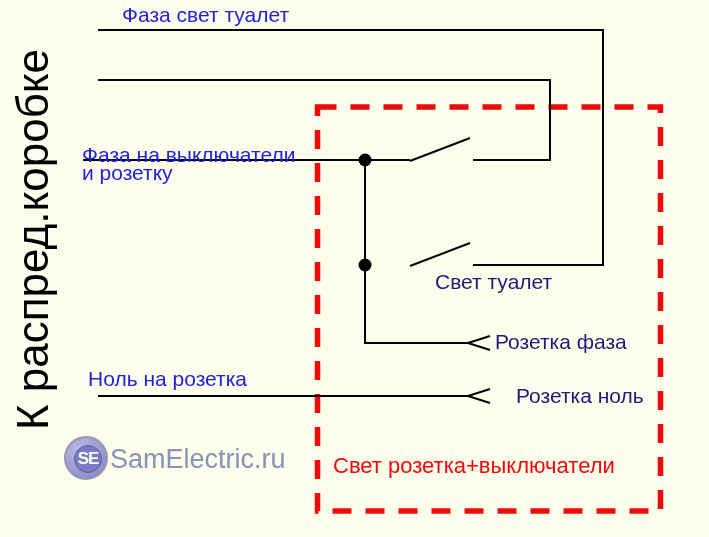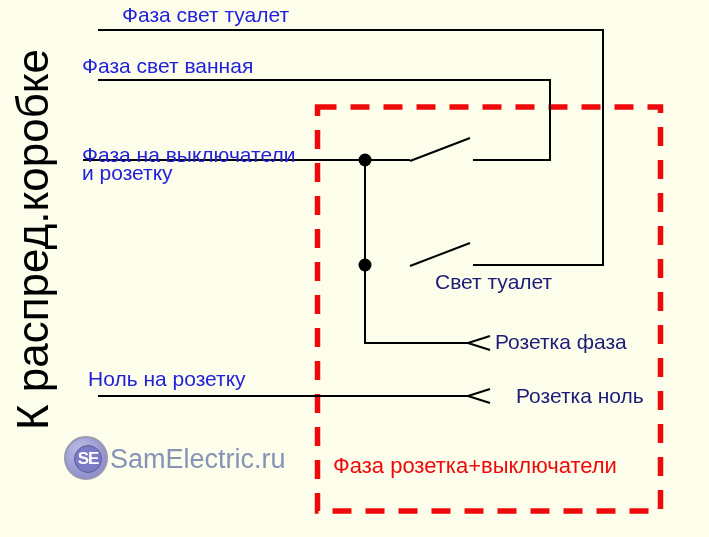--- a/index.html
+++ b/index.html
@@ -78,31 +78,30 @@
 
     <path d="M98 396 H468 M468 396 L490 389 M468 396 L490 403" fill="none" stroke="#000" stroke-width="2"></path>
 
     <circle cx="365" cy="160" r="6.5" fill="#000"></circle>
     <circle cx="365" cy="265" r="6.5" fill="#000"></circle>
   </svg>
 
   <div class="side-label">К распред.коробке</div>
 
   <div class="lbl lbl-blue" style="left:94px;top:4px;margin-left:28px;">Фаза свет туалет</div>
-  <div class="lbl lbl-blue" style="left:82px;top:55px;">Фаза свет ванная</div>
   <div class="lbl lbl-blue" style="left:82px;top:144px;">Фаза на выключатели</div>
   <div class="lbl lbl-blue" style="left:82px;top:162px;text-align:right;">и розетку</div>
-  <div class="lbl lbl-blue" style="left:88px;top:368px;">Ноль на розетку</div>
+  <div class="lbl lbl-blue" style="left:88px;top:368px;">Ноль на розетка</div>
 
   <div class="lbl lbl-navy" style="left:435px;top:271px;">Свет туалет</div>
   <div class="lbl lbl-navy" style="left:495px;top:331px;">Розетка фаза</div>
   <div class="lbl lbl-navy" style="left:516px;top:385px;">Розетка ноль</div>
 
   <div class="red-note">
-    <div>Фаза розетка+выключатели</div>
+    <div>Свет розетка+выключатели</div>
   </div>
 
   <div class="logo">
     <div class="logo-disc">
       <div class="logo-inner">SE</div>
     </div>
     <div class="logo-site">SamElectric.ru</div>
   </div>
 
 </div>

